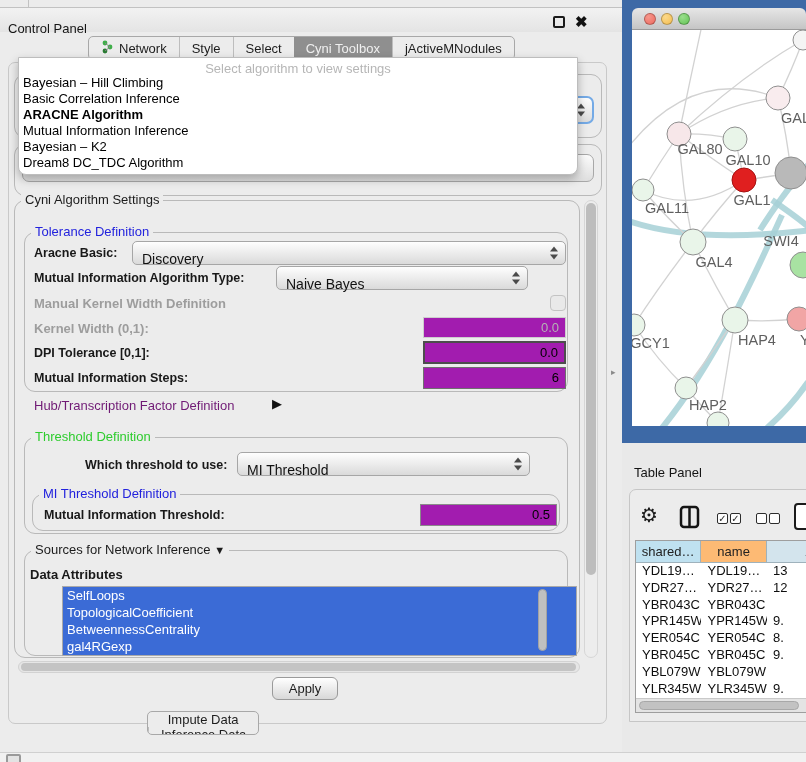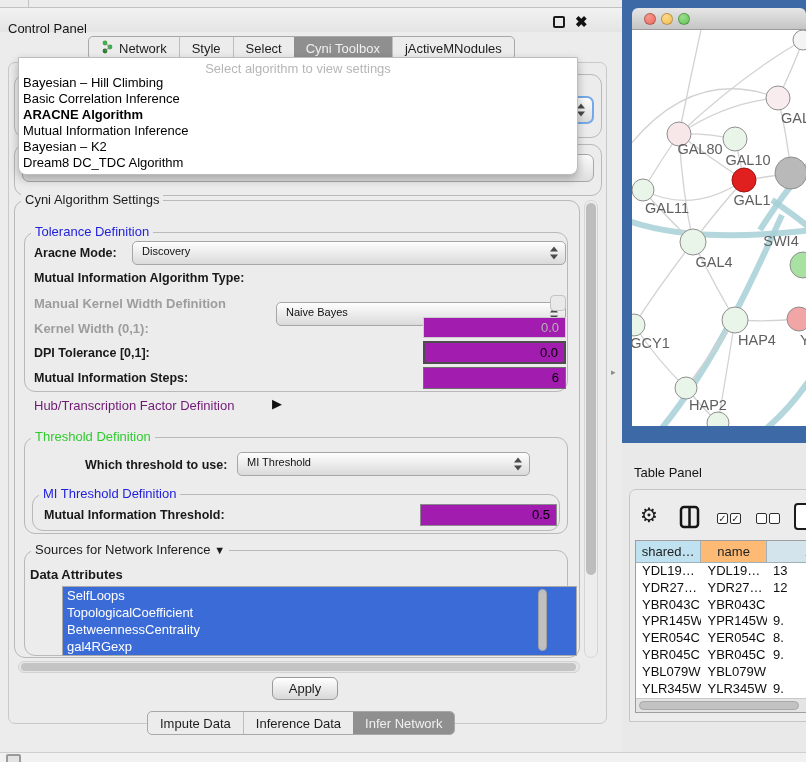--- a/index.html
+++ b/index.html
@@ -31,28 +31,28 @@
   #popup{left:18px;top:57px;width:560px;background:#ffffff;border:1px solid #bdbdbd;border-radius:0 0 8px 8px;box-shadow:0 4px 10px rgba(0,0,0,.28);z-index:40;padding-bottom:3px;}
   #popup-header{height:17px;text-align:center;color:#b6b6b6;font-size:13px;padding-top:3px;}
   .pop-item{height:16px;line-height:16px;padding-left:4px;font-size:13px;color:#000;cursor:pointer;white-space:nowrap;}
   .pop-item.bold{font-weight:bold;}
   
   #gb-settings{left:14px;top:200px;width:566px;height:458px;}
   #gb-algdef{left:24px;top:232px;width:544px;height:160px;}
   .b-label{font-weight:bold;font-size:12.5px;color:#191919;white-space:nowrap;}
   .g-label{font-weight:bold;font-size:13px;color:#9d9d9d;white-space:nowrap;}
   .combo{background:linear-gradient(#fefefe,#dadada);border:1px solid #a6a6a6;border-radius:5px;cursor:pointer;}
-  .combo-text{position:absolute;left:9px;top:3px;font-size:11px;color:#111;text-align:right;}
+  .combo-text{position:absolute;left:9px;top:9px;font-size:14px;color:#111;text-align:right;}
   .spin{position:absolute;right:7px;top:50%;width:8px;height:13px;transform:translateY(-50%);}
   .spin:before,.spin:after{content:"";position:absolute;left:0;border-left:4px solid transparent;border-right:4px solid transparent;}
   .spin:before{top:0;border-bottom:5px solid #4a4a4a;}
   .spin:after{bottom:0;border-top:5px solid #4a4a4a;}
   .field{background:#a21caf;text-align:right;padding:2px 6px 0 0;font-size:13px;}
   #lbl-aracne{left:34px;top:246px;}  #combo-aracne{left:132px;top:241px;width:434px;height:24px;}
-  #lbl-mitype{left:34px;top:271px;}  #combo-mitype{left:276px;top:266px;width:290px;height:24px;margin-top:36px;}
+  #lbl-mitype{left:34px;top:271px;}  #combo-mitype{left:276px;top:266px;width:252px;height:24px;}
   #lbl-manualk{left:34px;top:296px;} #ckb-manual{left:550px;top:295px;width:16px;height:16px;border:1px solid #c3c3c3;border-radius:4px;background:#e9e9e9;}
   #lbl-kernel{left:34px;top:321px;}  #fld-kernel{left:423px;top:317px;width:143px;height:21px;border:1px solid #cdcdcd;color:#b4b4b4;}
   #lbl-dpi{left:34px;top:346px;}     #fld-dpi{left:423px;top:341px;width:143px;height:23px;border:2px solid #4d4d4d;color:#000;}
   #lbl-steps{left:34px;top:371px;}   #fld-steps{left:423px;top:367px;width:143px;height:22px;border:1px solid #6f6f6f;color:#000;}
   #hub-row{left:34px;top:398px;font-size:13px;color:#701a75;}
   #hub-arrow{left:272px;top:396px;font-size:13px;color:#111;}
   #gb-threshold{left:24px;top:437px;width:544px;height:97px;}
   #gb-threshold>.gb-title{color:#2ecc2e;}
   #lbl-which{left:85px;top:458px;}   #combo-which{left:237px;top:452px;width:293px;height:24px;}
   #gb-mithresh{left:32px;top:494px;width:528px;height:37px;}
@@ -64,21 +64,21 @@
   #attr-list{left:34px;top:586px;width:515px;height:70px;background:#fff;border:1px solid #a9a9a9;overflow:hidden;margin-left:28px;}
   .attr-item{height:17px;line-height:17px;padding-left:4px;color:#fff;font-size:13px;cursor:pointer;}
   #attr-scroll{left:538px;top:589px;width:9px;height:62px;border-radius:5px;background:#c0c0c0;border:1px solid #a3a3a3;}
   
   #v-scroll-track{left:584px;top:200px;width:14px;height:458px;background:#ededed;border:1px solid #d6d6d6;border-radius:7px;}
   #v-scroll-thumb{left:586px;top:203px;width:10px;height:372px;background:#bdbdbd;border-radius:5px;}
   #h-scroll-track{left:18px;top:661px;width:562px;height:12px;background:#e6e6e6;border:1px solid #d2d2d2;border-radius:6px;}
   #h-scroll-thumb{left:21px;top:663px;width:555px;height:8px;background:#c4c4c4;border-radius:4px;}
   
   #apply-btn{left:272px;top:677px;width:66px;height:23px;border:1px solid #9a9a9a;border-radius:6px;background:linear-gradient(#ffffff,#d8d8d8);text-align:center;line-height:21px;font-size:13px;cursor:pointer;}
-  #bottom-tabs{left:147px;top:711px;height:24px;display:inline-flex;border:1px solid #a8a8a8;border-radius:5px;overflow:hidden;background:#ececec;z-index:5;}
+  #bottom-tabs{left:147px;top:711px;height:24px;display:inline-flex;border:1px solid #a8a8a8;border-radius:5px;overflow:hidden;background:#ececec;z-index:5;flex-direction:column;}
   #divider-arrow{left:611px;top:367px;font-size:9px;color:#8a8a8a;}
   
   #desktop{left:622px;top:0;width:184px;height:448px;background:#3d69a6;}
   #net-titlebar{left:632px;top:8px;width:174px;height:22px;border-radius:6px 6px 0 0;background:linear-gradient(#e6e6e6,#c5c5c5);border-bottom:1px solid #9b9b9b;}
   .light{position:absolute;top:5px;width:12px;height:12px;border-radius:50%;border:1px solid rgba(0,0,0,.25);}
   #net-canvas{left:632px;top:30px;width:174px;height:396px;background:#fff;}
   
   #tp-bg{left:622px;top:443px;width:184px;height:319px;background:#e9e9e9;}
   #tp-title{left:634px;top:465px;font-size:13px;color:#151515;}
   #tp-container{left:629px;top:489px;width:250px;height:233px;border:1px solid #c6c6c6;border-radius:7px 0 0 0;background:#ececec;}
@@ -158,21 +158,21 @@
   </div>
 
   <div class="abs gb" id="gb-settings">
     <span class="gb-title">Cyni Algorithm Settings</span>
   </div>
 
   <div class="abs gb" id="gb-algdef">
     <span class="gb-title">Tolerance Definition</span>
   </div>
 
-  <span class="abs b-label" id="lbl-aracne">Aracne Mode:</span>
+  <span class="abs b-label" id="lbl-aracne">Aracne Basic:</span>
   <div class="abs combo" id="combo-aracne">
     <span class="combo-text">Discovery</span>
     <span class="spin"></span>
   </div>
 
   <span class="abs b-label" id="lbl-mitype">Mutual Information Algorithm Type:</span>
   <div class="abs combo" id="combo-mitype">
     <span class="combo-text">Naive Bayes</span>
     <span class="spin"></span>
   </div>

